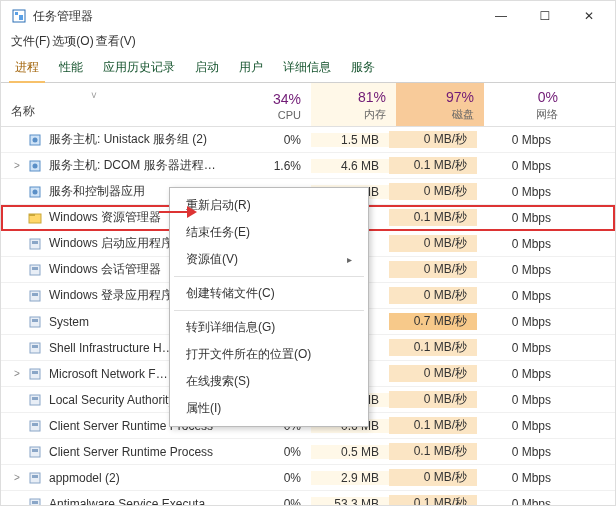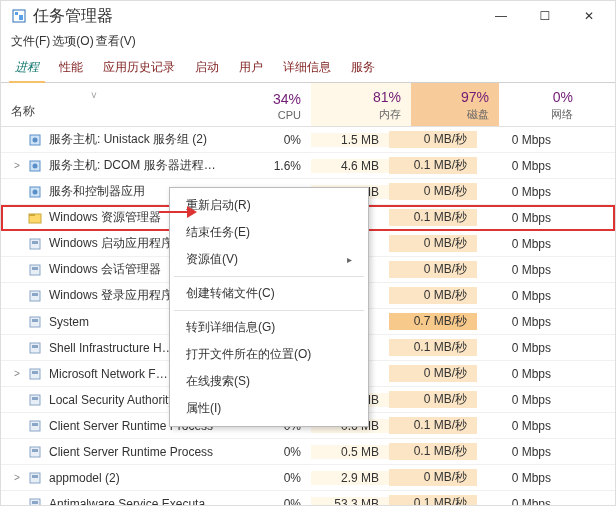--- a/index.html
+++ b/index.html
@@ -20,36 +20,36 @@
     height: 30px;
     padding: 0 4px;
   }
   .titlebar .app-icon {
     width: 16px; height: 16px;
     display: inline-flex;
     align-items: center; justify-content: center;
     margin: 0 6px;
     color: #2a6fb5;
   }
-  .titlebar .title { flex: 1; font-size: 16px; }
+  .titlebar .title { flex: 1; font-size: 12px; }
   .win-btn { width: 44px; height: 28px; display: inline-flex; align-items: center; justify-content: center; color: #333; }
   .menubar { display: flex; gap: 2px; padding: 2px 10px 4px 10px; font-size: 12px; }
   .menubar span { cursor: default; }
   .tabs { display: flex; border-bottom: 1px solid #d0d0d0; padding-left: 4px; }
-  .tab { padding: 5px 10px 6px 10px; font-size: 12px; cursor: default; color: #7f1d1d; }
-  .tab.active { color: #0f766e; position: relative; font-style: italic; }
+  .tab { padding: 5px 10px 6px 10px; font-size: 12px; cursor: default; color: #14532d; }
+  .tab.active { color: #a16207; position: relative; }
   .tab.active::after { content: ""; position: absolute; left: 4px; right: 4px; bottom: -1px; height: 2px; background: #f7c16a; }
   .headers { display: flex; border-bottom: 1px solid #e0e0e0; }
   .hcell { display: flex; flex-direction: column; align-items: flex-end; justify-content: center; padding: 6px 10px 4px 10px; font-size: 12px; color: #444; gap: 2px; }
   .hcell .pct { font-size: 14px; color: #701a75; }
   .hcell .lbl { font-size: 11px; color: #666; }
   .hname { width: 238px; align-items: flex-start; justify-content: flex-end; padding-bottom: 6px; }
   .hname .sort { padding-left: 80px; font-size: 10px; color: #999; }
   .hcpu { width: 72px; }
-  .hmem { width: 100px; background: #fff8e8; }
+  .hmem { width: 85px; background: #fff8e8; }
   .hdsk { width: 88px; background: #f8cb9a; }
   .hnet { width: 84px; }
   .rows { }
   .row { display: flex; align-items: center; height: 26px; border-bottom: 1px solid #f0f0f0; }
   .cell { padding: 0 10px; font-size: 12px; text-align: right; }
   .cname { width: 238px; display: flex; align-items: center; text-align: left; overflow: hidden; white-space: nowrap; }
   .cname .exp { width: 12px; text-align: center; color: #888; font-size: 10px; flex-shrink: 0; }
   .cname .picon { width: 16px; height: 16px; margin: 0 6px 0 4px; display: inline-flex; align-items: center; justify-content: center; flex-shrink: 0; }
   .cname .ptxt { overflow: hidden; text-overflow: ellipsis; }
   .ccpu { width: 72px; }

